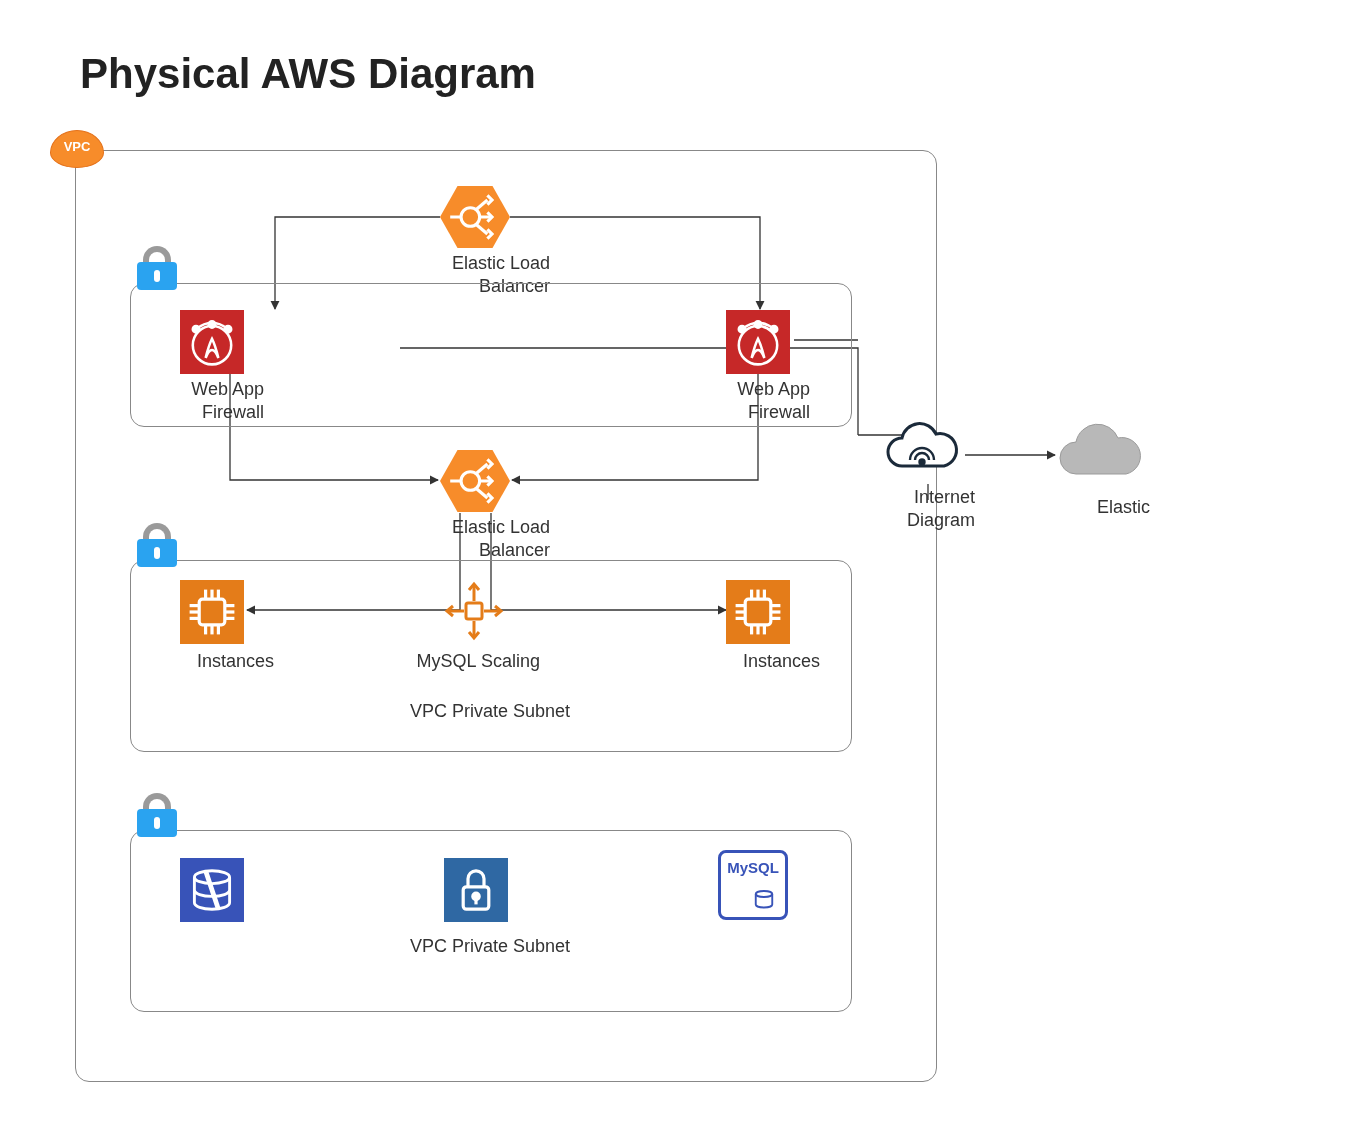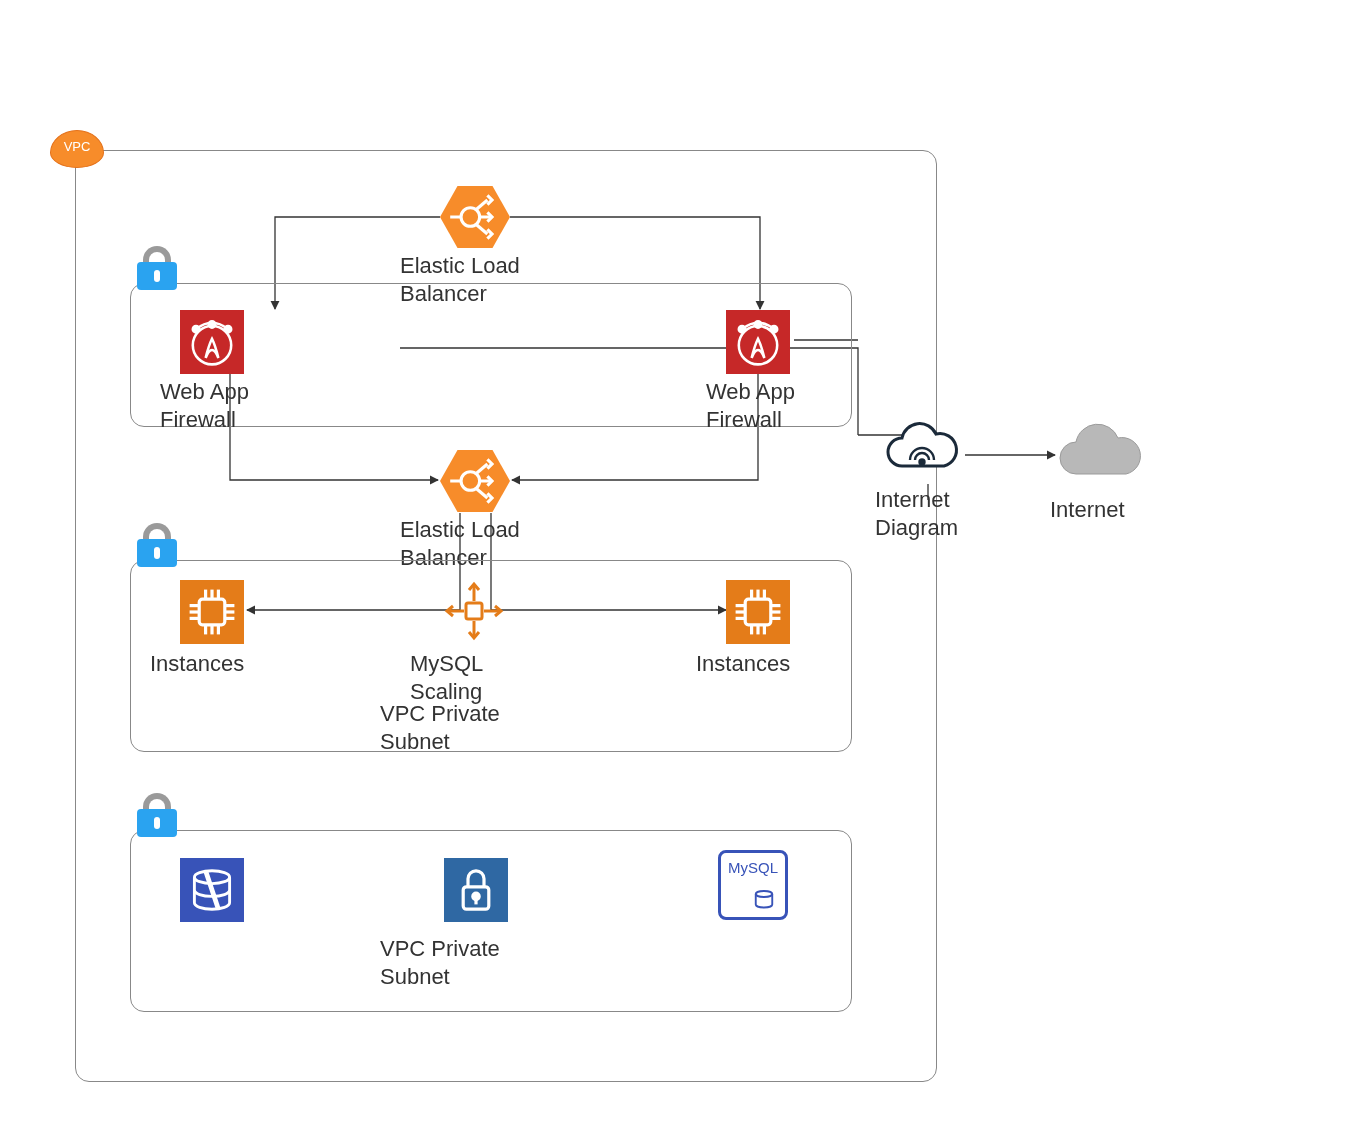--- a/index.html
+++ b/index.html
@@ -1,33 +1,33 @@
 <!DOCTYPE html>
 <html><head>
 <meta charset="utf-8">
 <style>
   html,body{margin:0;padding:0;background:#fff;font-family:"Segoe UI",Arial,sans-serif;color:#333}
   .canvas{position:relative;width:1371px;height:1130px}
   .title{position:absolute;left:80px;top:50px;font-size:42px;font-weight:700;color:#222}
   .box{position:absolute;border:1px solid #888;border-radius:14px;background:transparent}
-  .label{position:absolute;font-size:22px;color:#333;text-align:left;line-height:1.25}
+  .label{position:absolute;font-size:18px;color:#333;text-align:right;line-height:1.25}
   .vpc-cloud{position:absolute;left:50px;top:130px;width:52px;height:36px;background:#f78c2a;border-radius:50% 50% 50% 50%/60% 60% 40% 40%;border:1px solid #e4711a}
-  .vpc-cloud span{position:absolute;left:0;right:0;top:8px;text-align:center;color:#fff;font-weight:400;font-size:13px}
+  .vpc-cloud span{position:absolute;left:0;right:0;top:8px;text-align:center;color:#fff;font-weight:700;font-size:13px}
   .lock{position:absolute;width:40px;height:44px}
   .lock .body{position:absolute;left:0;right:0;bottom:0;height:28px;background:#2aa3f0;border-radius:4px}
   .lock .shackle{position:absolute;left:6px;top:0;width:28px;height:26px;border:6px solid #9a9a9a;border-bottom:none;border-radius:16px 16px 0 0;box-sizing:border-box}
   .lock .keyhole{position:absolute;left:50%;top:24px;width:6px;height:12px;margin-left:-3px;background:#fff;border-radius:3px}
   .hex{position:absolute;width:70px;height:62px;background:#f78c2a;clip-path:polygon(25% 0,75% 0,100% 50%,75% 100%,25% 100%,0 50%)}
   .hex-inner{position:absolute;inset:0;display:flex;align-items:center;justify-content:center;color:#fff;font-size:20px}
   .sq{position:absolute;width:64px;height:64px;display:flex;align-items:center;justify-content:center;color:#fff;font-size:14px}
   .sq.red{background:#c62828}
   .sq.orange{background:#e47c19}
   .sq.blue{background:#3853b8}
   .sq.teal{background:#2f68a3}
-  .mysql{position:absolute;width:64px;height:64px;border:3px solid #3853b8;border-radius:8px;background:#fff;display:flex;align-items:center;justify-content:center;color:#3853b8;font-weight:400;font-size:15px}
+  .mysql{position:absolute;width:64px;height:64px;border:3px solid #3853b8;border-radius:8px;background:#fff;display:flex;align-items:center;justify-content:center;color:#3853b8;font-weight:700;font-size:15px}
   .autoscale{position:absolute;width:72px;height:72px}
   .autoscale svg{width:72px;height:72px}
   .cloud-ig{position:absolute;width:84px;height:60px}
   .cloud-gray{position:absolute;width:100px;height:68px}
   svg.wires{position:absolute;left:0;top:0;width:1371px;height:1130px;pointer-events:none}
   .waf-svg,.elb-svg,.inst-svg,.db-svg,.lock-svg,.mysql-svg,.ig-svg,.gray-svg{width:100%;height:100%}
 </style>
 </head>
 <body>
 
@@ -57,20 +57,21 @@
 
       <path d="M794 340 H858"></path>
 
       <path d="M858 435 H918" marker-end="url(#arr)"></path>
 
       <path d="M965 455 H1055" marker-end="url(#arr)"></path>
       <path d="M928 484 V500"></path>
     </g>
   </svg>
 
+  <div class="title">Physical AWS Diagram</div>
 
   <div class="box" style="left:75px;top:150px;width:860px;height:930px"></div>
   <div class="vpc-cloud">
       <span>VPC</span>
     </div>
 
   <div class="hex" style="left:440px;top:186px">
     <div class="hex-inner">
       <svg viewBox="0 0 40 40" width="40" height="40" class="elb-svg">
           <g stroke="#fff" stroke-width="2" fill="none">
@@ -262,15 +263,15 @@
         </g>
       </svg>
   </div>
   <div class="label" style="left:875px;top:486px;width:100px">Internet Diagram</div>
 
   <div class="cloud-gray" style="left:1050px;top:420px">
     <svg viewBox="0 0 100 68" class="gray-svg">
         <path d="M26 54 a16 16 0 0 1 0-32 a22 22 0 0 1 42 -4 a18 18 0 0 1 8 36 z" fill="#b8b8b8" stroke="#9b9b9b" stroke-width="1"></path>
       </svg>
   </div>
-  <div class="label" style="left:1050px;top:496px;width:100px">Internet</div>
+  <div class="label" style="left:1050px;top:496px;width:100px">Elastic</div>
 
 </div>
 
 </body></html>

